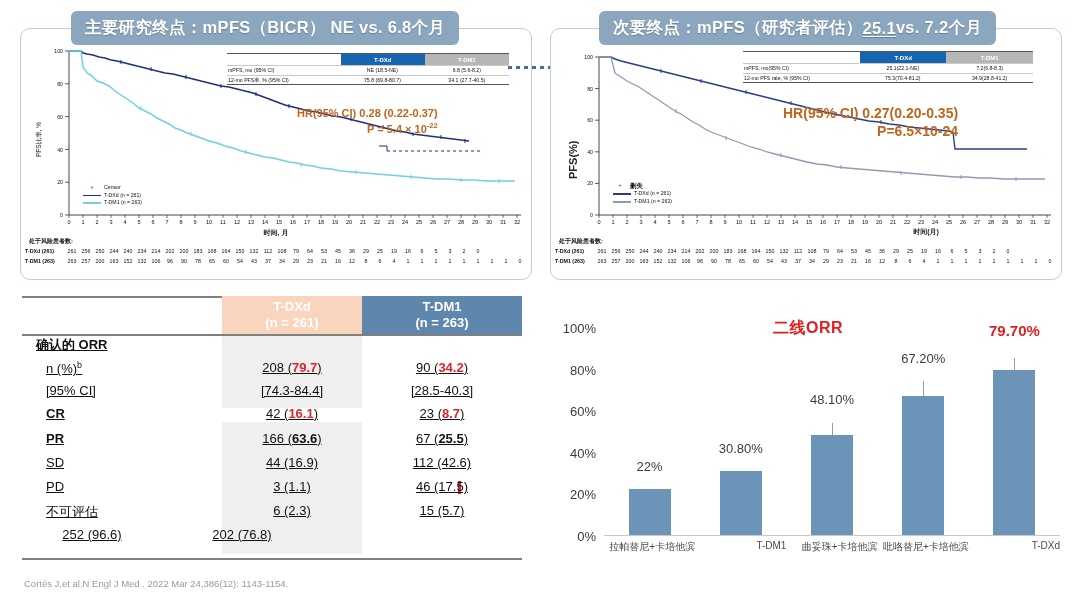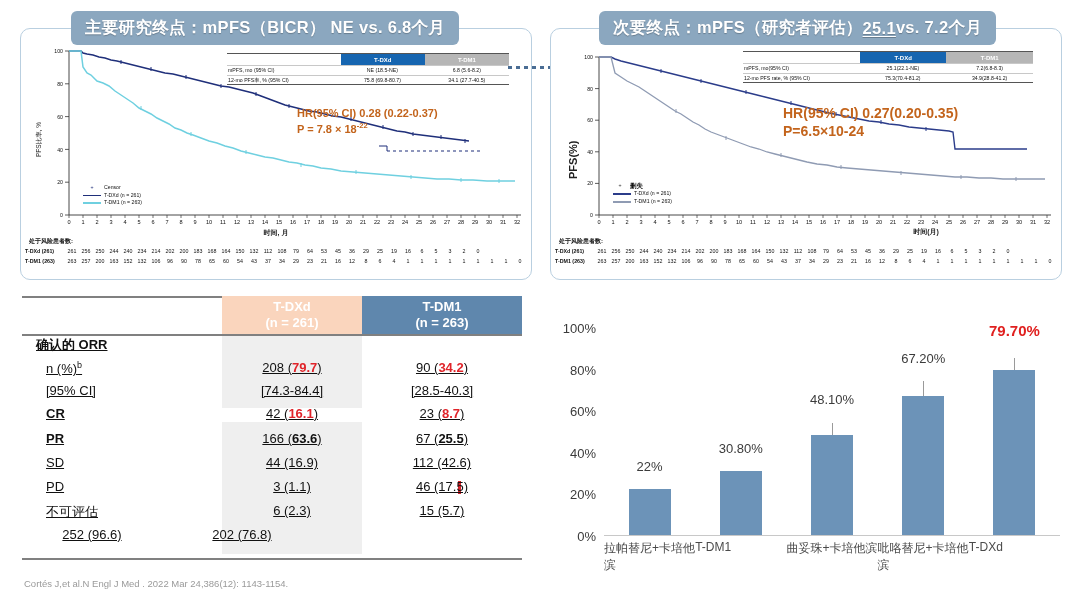--- a/index.html
+++ b/index.html
@@ -73,21 +73,21 @@
   .minitable .mt-row { display: flex; border-top: .5px solid #c8c8c8; }
   .minitable .mt-row > div { padding: 1px 1px; line-height: 1.25; }
   .mt-c0 { flex: 1.35; }
   .mt-c1 { flex: 1; text-align: center; }
   .mt-c2 { flex: 1; text-align: center; }
 
   .hrbox {
     position: absolute;
     color: #c3641c;
     font-weight: bold;
-    text-align: left;
+    text-align: right;
     line-height: 1.25;
     white-space: nowrap;
   }
 
   .risk-title { position: absolute; font-size: 6px; color: #111; font-weight: bold; white-space: nowrap; }
   .risk-row  { position: absolute; font-size: 5.3px; color: #111; white-space: nowrap; display: flex; }
   .risk-row .rlabel { font-weight: bold; width: 40px; }
   .risk-row .rnum   { display: inline-block; text-align: center; }
 
   .axis-nums { position: absolute; font-size: 5.6px; color: #111; display: flex; }
@@ -156,21 +156,21 @@
   .bc-bars { position:absolute; left:0; right:0; bottom:1px; top:0; display:flex; align-items:flex-end; }
   .bc-col { flex:1; display:flex; flex-direction:column; align-items:center; justify-content:flex-end; height:100%; position:relative; }
   .bc-bar { width:42px; background:#6c93b8; }
   .bc-val {
     position:absolute; font-size:13px; color:#3b3b3b; white-space:nowrap;
     transform:translateY(-100%);
   }
   .bc-val.accent { color:#e0201f; font-weight:bold; font-size:15px; }
   .bc-err { position:absolute; width:1px; background:#9a9a9a; }
   .bc-xlabels { position:absolute; left:56px; right:8px; top:240px; display:flex; }
-  .bc-xlabels div { flex:1; text-align:left; font-size:12px; color:#4a4a4a; }
+  .bc-xlabels div { flex:1; text-align:right; font-size:10px; color:#4a4a4a; }
 </style>
 </head>
 <body>
 
 <div class="panel" id="panel-left">
 
   <div class="banner" id="banner-left">主要研究终点：mPFS（BICR） NE vs. 6.8个月</div>
 
   <div class="km">
     <svg width="512" height="250" viewBox="0 0 512 250">
@@ -335,21 +335,21 @@
     </div>
     <div class="mt-row">
       <div class="mt-c0">12-mo PFS率, % (95% CI)</div>
       <div class="mt-c1">75.8 (69.8-80.7)</div>
       <div class="mt-c2">34.1 (27.7-40.5)</div>
     </div>
   </div>
 
   <div class="hrbox" style="left:276px; top:78px; font-size:11px;">
     <div>HR(95% CI)  0.28 (0.22-0.37)</div>
-    <div><span>P = 7.8 × 18</span><sup style="font-size:7.5px">-22</sup></div>
+    <div><span>P = 5.4 × 10</span><sup style="font-size:7.5px">-22</sup></div>
   </div>
 
   <div class="risk-title" style="left:8px; top:208px;">处于风险患者数:</div>
   <div class="risk-row" style="left:4px; top:219px;">
     <span class="rlabel">T-DXd (261)</span>
     <span class="rnum" style="width:14px">261</span>
       <span class="rnum" style="width:14px">256</span>
       <span class="rnum" style="width:14px">250</span>
     <span class="rnum" style="width:14px">244</span>
       <span class="rnum" style="width:14px">240</span>
@@ -733,20 +733,21 @@
   </div>
 
   <div class="t-bot"></div>
 </div>
 
 <div id="red-tick"></div>
 
 <div id="citation">Cortés J,et al.N Engl J Med . 2022 Mar 24,386(12):  1143-1154.</div>
 
 <div id="bar-chart">
+  <div id="bar-title">二线ORR</div>
 
   <div class="bc-ylabels">
     <div style="top:0%">100%</div>
     <div style="top:20%">80%</div>
     <div style="top:40%">60%</div>
     <div style="top:60%">40%</div>
     <div style="top:80%">20%</div>
     <div style="top:100%">0%</div>
   </div>
 

